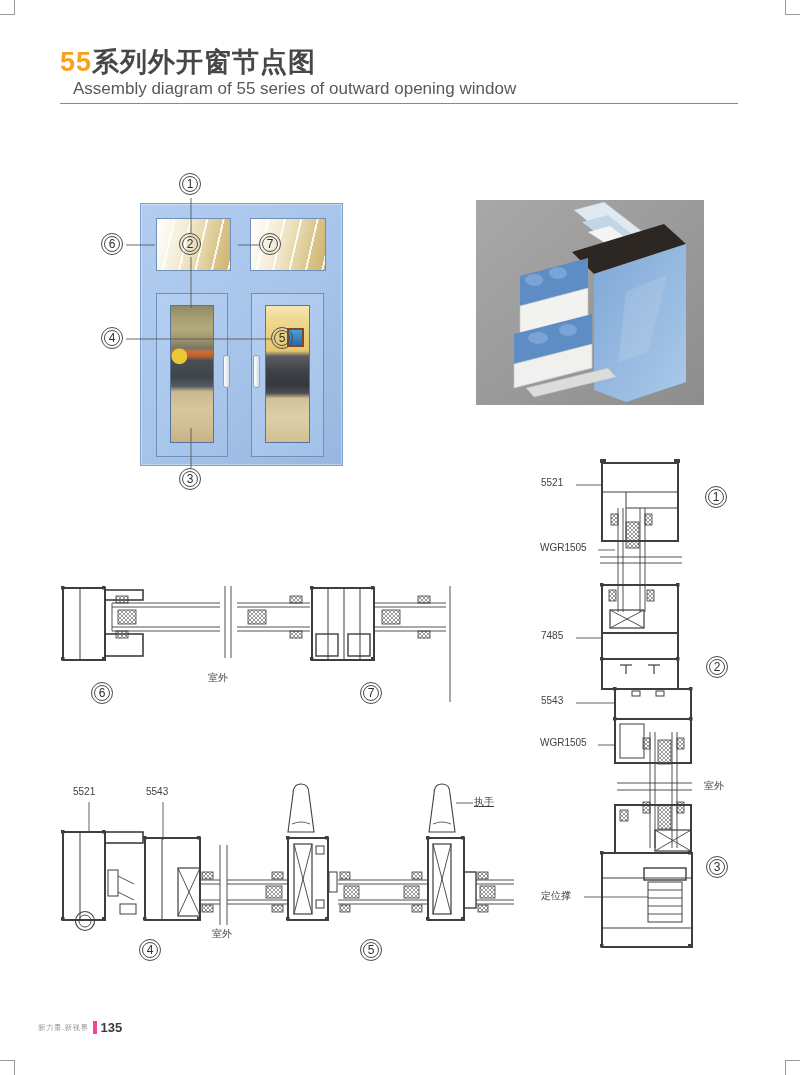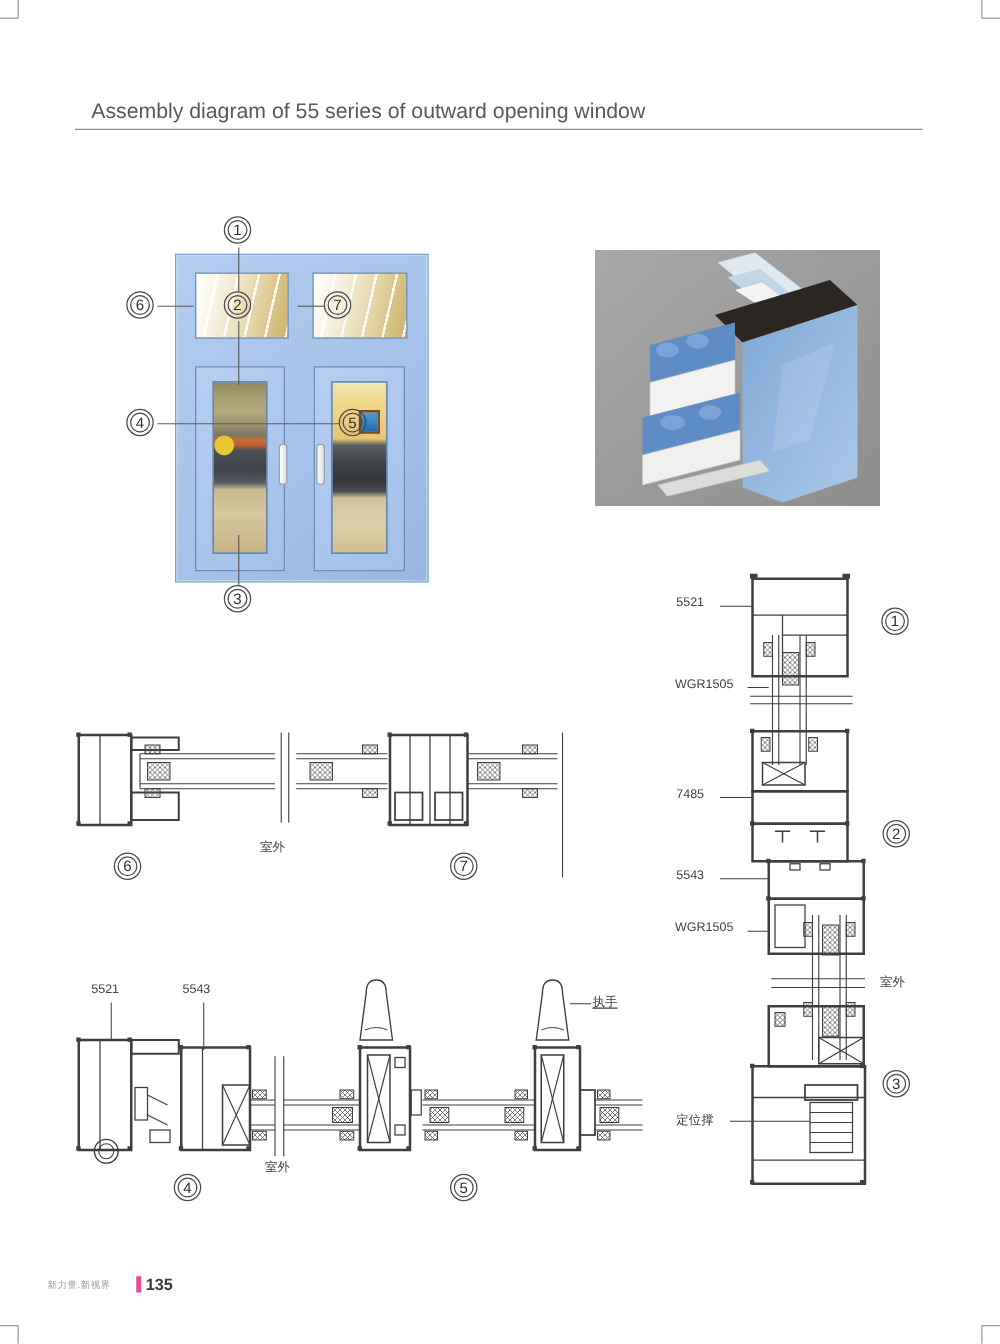--- a/index.html
+++ b/index.html
@@ -50,33 +50,34 @@
         background:linear-gradient(90deg,#ffffff,#d8dde3);box-sizing:border-box;z-index:3;}
 
   
   .render{position:absolute;left:476px;top:200px;width:228px;height:205px;z-index:1;}
 
   svg.draw{position:absolute;z-index:2;}
   .overlay{position:absolute;left:0;top:0;z-index:5;pointer-events:none;}
 
   
   .footer{position:absolute;left:38px;top:1021px;display:flex;align-items:center;z-index:2;}
-  .slogan{font-size:7.5px;color:#999;letter-spacing:.5px;margin-right:20px;}
+  .slogan{font-size:7.5px;color:#999;letter-spacing:.5px;margin-right:4px;}
   .pageno{border-left:4px solid #ec4899;padding-left:4px;font-weight:bold;font-size:13px;color:#3a3a3c;line-height:13px;}
 </style>
 </head>
 <body>
 
 <div class="page">
 
   <div class="crop" style="left:-7px;top:-7px;"></div>
   <div class="crop" style="right:-7px;top:-7px;"></div>
   <div class="crop" style="left:-7px;bottom:-7px;"></div>
   <div class="crop" style="right:-7px;bottom:-7px;"></div>
 
+  <div class="title"><span class="num">55</span><span>系列外开窗节点图</span></div>
   <div class="subtitle">Assembly diagram of 55 series of outward opening window</div>
   <div class="rule"></div>
 
   <div class="win">
     <div class="pane ceiling" style="left:15px;top:14px;width:75px;height:53px;"></div>
     <div class="pane ceiling" style="left:109px;top:14px;width:76px;height:53px;"></div>
     <div class="sash" style="left:15px;top:89px;width:72px;height:164px;">
       <div class="glass scene1"></div>
     </div>
     <div class="sash" style="left:110px;top:89px;width:73px;height:164px;">

